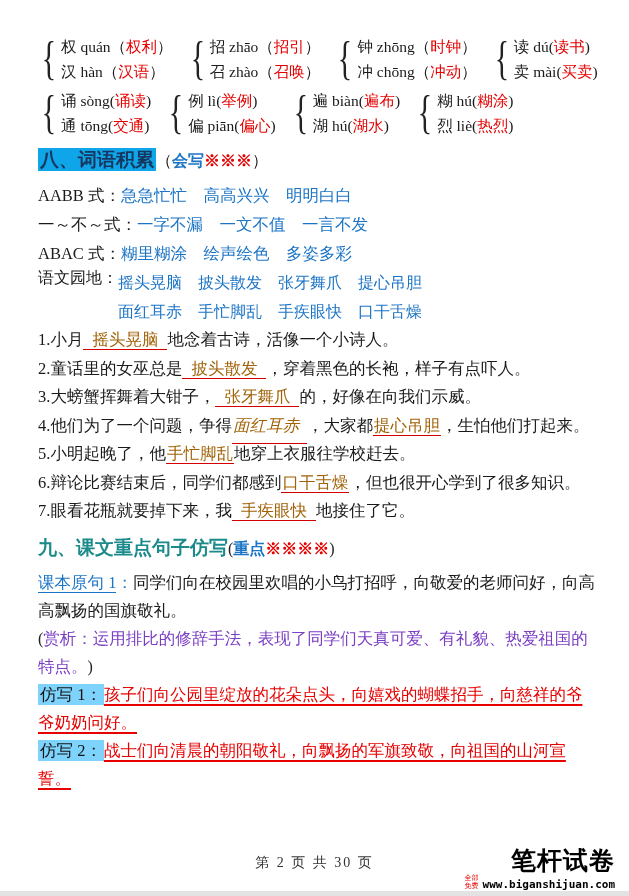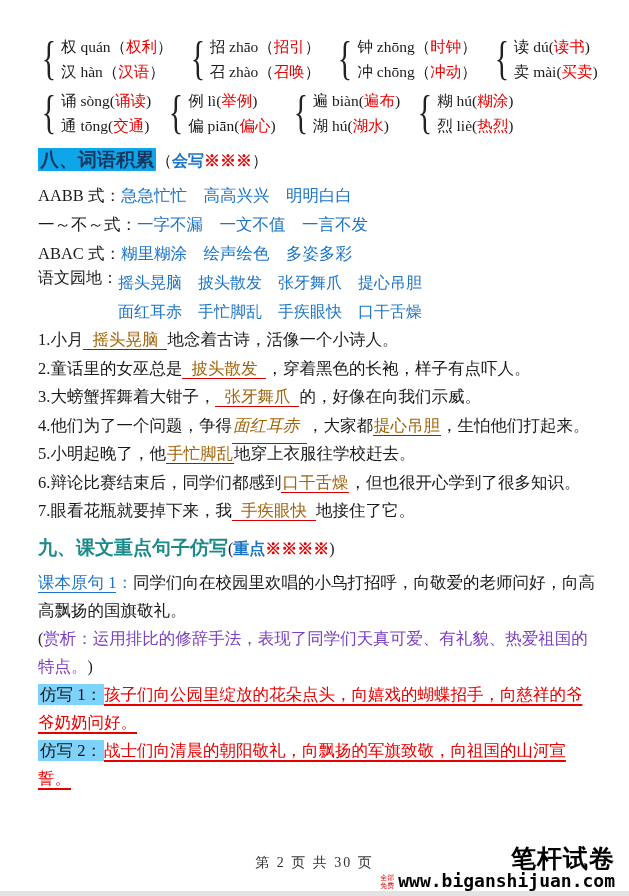--- a/index.html
+++ b/index.html
@@ -46,21 +46,21 @@
   
   .page-indicator{position:absolute; left:0; right:0; bottom:24px; text-align:center;
     font-size:14px; color:#333; letter-spacing:2px;}
   .logo{position:absolute; right:14px; bottom:6px; text-align:right; line-height:1;}
   .logo .brand{font-family:"Liberation Sans","DejaVu Sans",sans-serif;
     font-size:25px; font-weight:bold; color:#000; letter-spacing:1px;}
   .logo .row2{display:flex; align-items:flex-end; justify-content:flex-end; margin-top:1px;}
   .logo .tag{color:#e60000; font-size:7px; margin-right:2px; line-height:8px; width:16px;
     word-break:break-all; text-align:left;}
   .logo .url{font-family:"DejaVu Sans Mono","Liberation Mono",monospace;
-    font-size:18px; font-weight:bold; color:#000;}
+    font-size:11px; font-weight:bold; color:#000;}
   .bottom-strip{position:absolute; left:0; right:0; bottom:0; height:5px; background:#e3e3e3;}
 </style>
 </head>
 <body>
 
 <div class="page">
 
   <div class="phonics">
     <div class="ph-row">
       <div class="pg">

